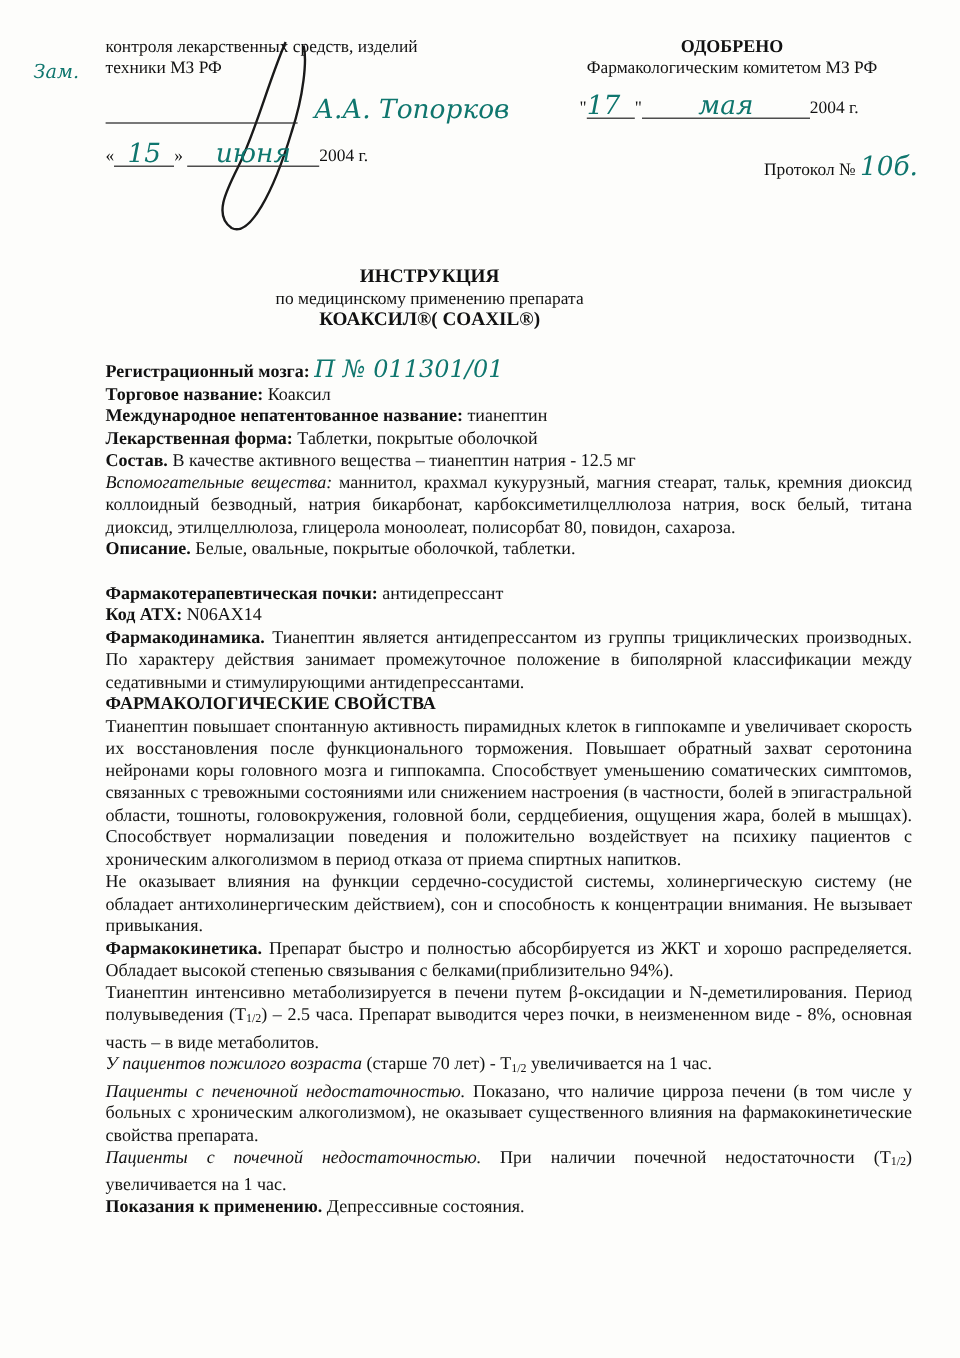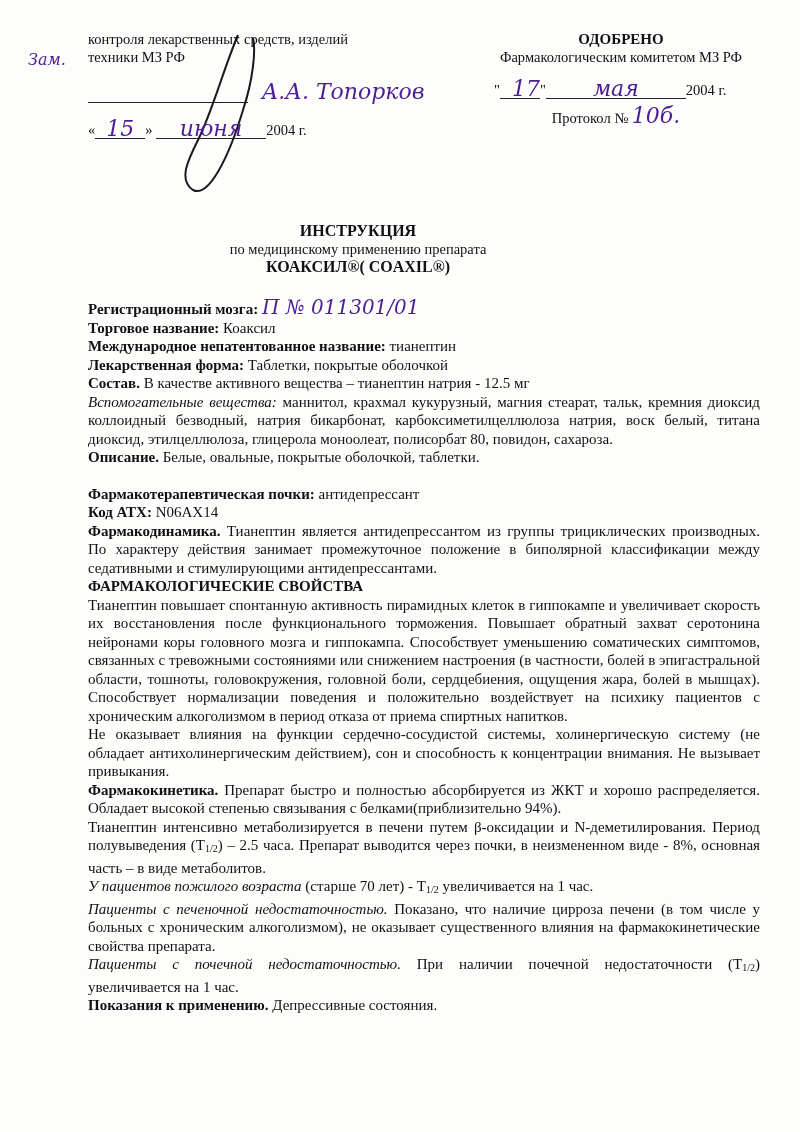--- a/index.html
+++ b/index.html
@@ -7,23 +7,23 @@
     width: 800px; height: 1132px;
     background: #fdfdfb;
     font-family: "Liberation Serif", "DejaVu Serif", serif;
     color: #111;
     position: relative;
     overflow: hidden;
   }
   .abs { position: absolute; }
   .hdr-left { left: 88px; top: 30px; width: 360px; font-size: 14.5px; line-height: 18px; }
   .hdr-left .title { font-weight: bold; text-align: center; font-size: 15px; margin-left: 30px; }
-  .hdr-right { left: 456px; top: 30px; width: 330px; font-size: 14.5px; line-height: 18px; text-align: center; }
+  .hdr-right { left: 445px; top: 30px; width: 330px; font-size: 14.5px; line-height: 18px; text-align: center; }
   .hdr-right .title { font-weight: bold; font-size: 15px; }
-  .hand { font-family: "DejaVu Serif", serif; font-style: italic; font-size: 22px; color: #4c1d95; }
+  .hand { font-family: "DejaVu Serif", serif; font-style: italic; font-size: 22px; color: #0f766e; }
   .underline-line { display: inline-block; border-bottom: 1px solid #222; vertical-align: bottom; }
   .center-block { left: 0; width: 716px; text-align: center; }
   .doc-title { font-weight: bold; font-size: 16px; }
   .body-text { left: 88px; width: 672px; font-size: 15px; line-height: 18.5px; text-align: justify; }
   .body-text p { margin: 0; }
   .body-text b { font-weight: bold; }
   .body-text i { font-style: italic; }
   .gap { height: 18px; }
   sub { font-size: 10px; vertical-align: -2px; }
   .signature-mark {
@@ -49,23 +49,23 @@
   <div style="margin-top:12px;">
     <span>«</span><span class="underline-line hand" style="width:50px; text-align:center;">15</span><span>»</span>
     <span class="underline-line hand" style="width:110px; text-align:center;">июня</span><span>2004 г.</span>
   </div>
 </div>
 
 <div class="abs hdr-right">
   <div class="title">ОДОБРЕНО</div>
   <div>Фармакологическим комитетом МЗ РФ</div>
   <div style="margin-top:14px; text-align:left; padding-left:38px;">
-    <span>"</span><span class="underline-line hand" style="width:40px; text-align:right;">17</span><span>"</span><span class="underline-line hand" style="width:140px; text-align:center;">мая</span><span>2004 г.</span>
+    <span>"</span><span class="underline-line hand" style="width:40px; text-align:left;">17</span><span>"</span><span class="underline-line hand" style="width:140px; text-align:center;">мая</span><span>2004 г.</span>
   </div>
-  <div style="margin-top:8px; padding-right:10px;">
+  <div style="margin-top:32px; text-align:right; padding-right:10px;">
     <span>Протокол №</span>
     <span class="hand">10б.</span>
   </div>
 </div>
 
 <div class="abs center-block" style="top:222px;">
   <div class="doc-title">ИНСТРУКЦИЯ</div>
   <div style="font-size:14.5px; line-height:18px;">по медицинскому применению препарата</div>
   <div class="doc-title">КОАКСИЛ®( COAXIL®)</div>
 </div>

